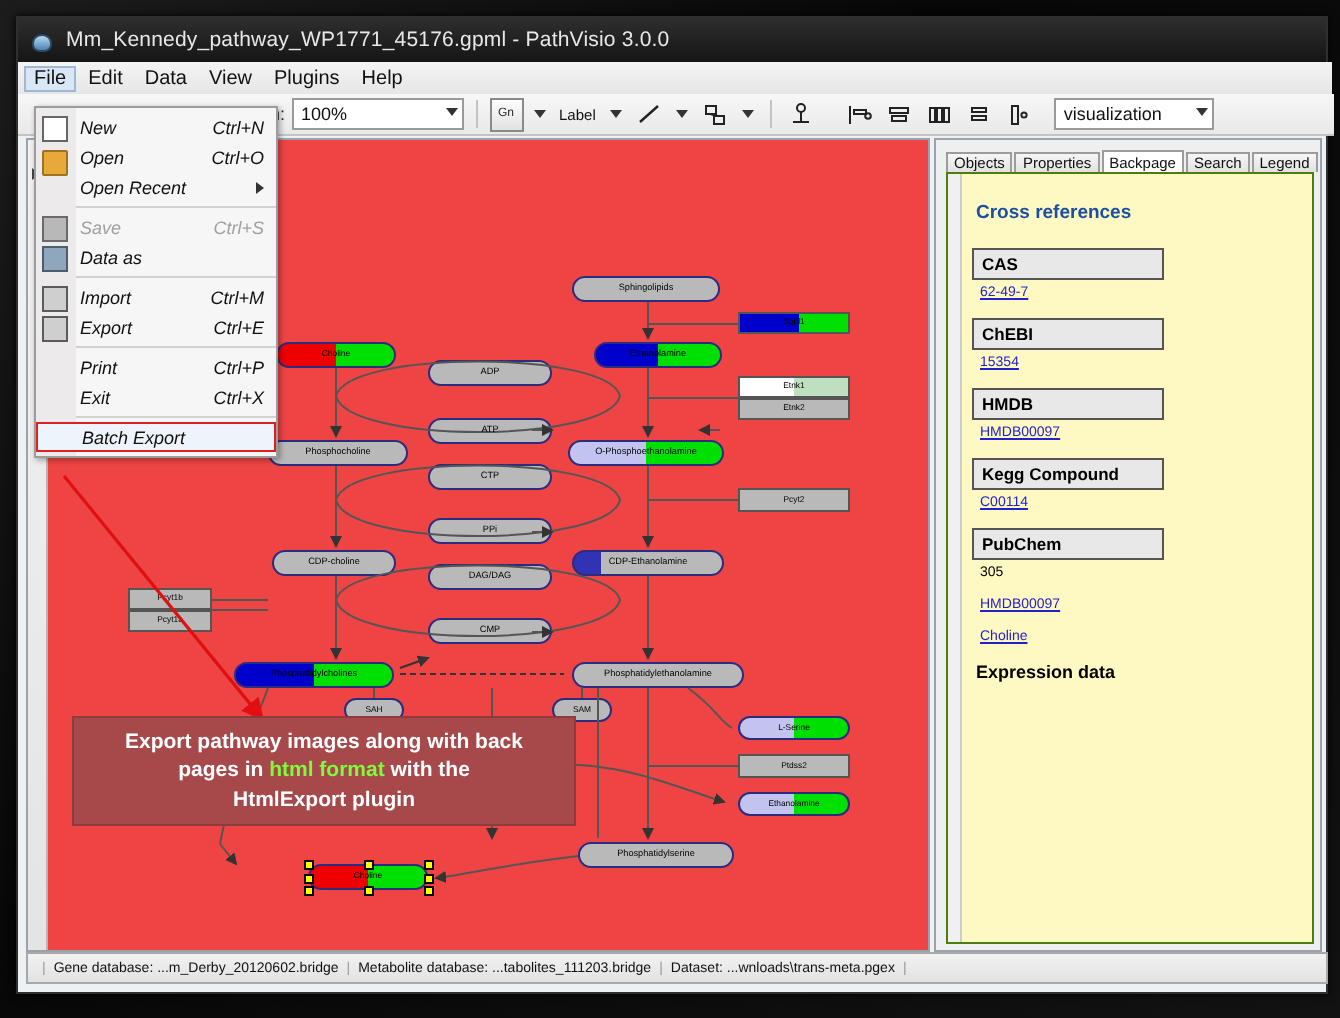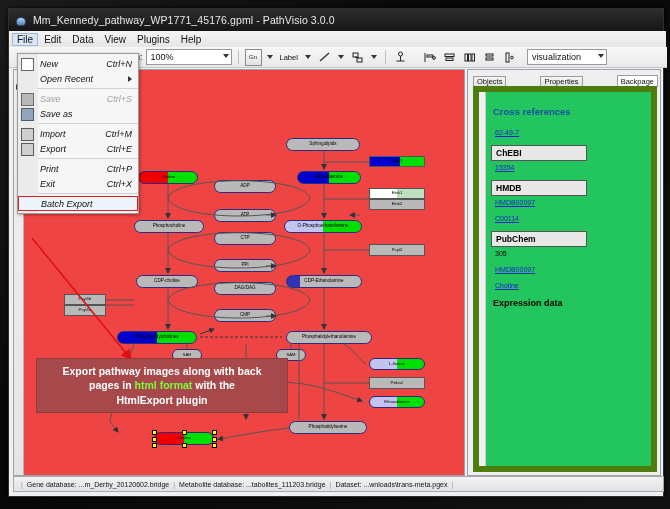--- a/index.html
+++ b/index.html
@@ -76,25 +76,25 @@
 
   
   .callout{position:absolute;background:#a7484a;border:1px solid #8d3b3d;z-index:8;
     display:flex;align-items:center;justify-content:center;text-align:center;
     color:#fff;font-weight:bold;font-size:10.5px;line-height:1.35;padding:3px 6px;box-sizing:border-box;}
   .callout .hl{color:#7cfc3a;}
 
   
   .right-panel{position:absolute;left:458px;top:60px;width:192px;height:405px;background:#efefef;
     border:1px solid #9aa3ab;}
-  .rp-tabs{position:absolute;left:5px;top:3px;right:2px;height:13px;display:flex;align-items:flex-end;gap:33px;}
+  .rp-tabs{position:absolute;left:5px;top:3px;right:2px;height:13px;display:flex;align-items:flex-end;}
   .rp-tab{font-size:7.5px;color:#111;border:1px solid #9c9c9c;background:linear-gradient(#f6f6f6,#e2e2e2);
     padding:1px 3px;margin-right:1px;border-bottom:none;line-height:1;}
   .rp-tab.sel{background:#fff;padding:2px 3px;font-weight:normal;position:relative;top:1px;}
-  .rp-body{position:absolute;left:5px;top:16px;right:3px;bottom:3px;background:#22c55e;border:6px solid #4d7c0f;
+  .rp-body{position:absolute;left:5px;top:16px;right:3px;bottom:3px;background:#fef9c3;border:1px solid #4d7c0f;
     overflow:hidden;}
   .rp-scroll{position:absolute;left:0;top:0;width:6px;bottom:0;background:#f0f0f0;border-right:1px solid #ccc;}
   .rp-content{position:absolute;left:8px;top:0;right:0;bottom:0;padding:6px 6px 0 4px;}
   .xref-title{color:#1a4fa3;font-weight:bold;font-size:9.5px;margin:8px 0 12px 2px;}
   .xref-hdr{border:1px solid #555;background:#e8e8e8;font-weight:bold;font-size:8.5px;color:#000;
     padding:2px 4px;margin:0 0 3px 0;width:96px;box-sizing:border-box;}
   .xref-val{font-size:7px;color:#2222cc;text-decoration:underline;margin:0 0 9px 4px;display:block;}
   .xref-val.plain{color:#000;text-decoration:none;}
   .expr{font-weight:bold;font-size:9px;color:#000;margin:4px 0 0 2px;}
 
@@ -410,25 +410,27 @@
           <span class="rp-tab">Properties</span>
           <span class="rp-tab sel">Backpage</span>
           <span class="rp-tab">Search</span>
           <span class="rp-tab">Legend</span>
         </div>
       <div class="rp-body">
         <div class="rp-scroll"></div>
         <div class="rp-content">
           <div class="xref-title">Cross references</div>
           <div id="xref-list">
+              <div class="xref-hdr">CAS</div>
               <span class="xref-val">62-49-7</span>
               <div class="xref-hdr">ChEBI</div>
               <span class="xref-val">15354</span>
               <div class="xref-hdr">HMDB</div>
               <span class="xref-val">HMDB00097</span>
+              <div class="xref-hdr">Kegg Compound</div>
               <span class="xref-val">C00114</span>
               <div class="xref-hdr">PubChem</div>
               <span class="xref-val plain">305</span>
               <span class="xref-val">HMDB00097</span>
               <span class="xref-val">Choline</span>
             </div>
           <div class="expr">Expression data</div>
         </div>
       </div>
     </div>
@@ -444,32 +446,37 @@
     </div>
 
     <div class="filemenu" id="file-menu">
       <div class="fm-gutter"></div>
     <div class="fm-item">
           <span class="ico ico-page"></span>
           <span>New</span>
           <span class="acc">Ctrl+N</span>
         </div>
         <div class="fm-item">
+          <span class="ico ico-folder"></span>
+          <span>Open</span>
+          <span class="acc">Ctrl+O</span>
+        </div>
+        <div class="fm-item">
           <span>Open Recent</span>
           <span class="sub"></span>
         </div>
         <div class="fm-sep"></div>
         <div class="fm-item dis">
           <span class="ico ico-save"></span>
           <span>Save</span>
           <span class="acc">Ctrl+S</span>
         </div>
         <div class="fm-item">
           <span class="ico ico-save2"></span>
-          <span>Save as</span>
+          <span>Data as</span>
         </div>
         <div class="fm-sep"></div>
         <div class="fm-item">
           <span class="ico ico-imp"></span>
           <span>Import</span>
           <span class="acc">Ctrl+M</span>
         </div>
         <div class="fm-item">
           <span class="ico ico-imp"></span>
           <span>Export</span>

